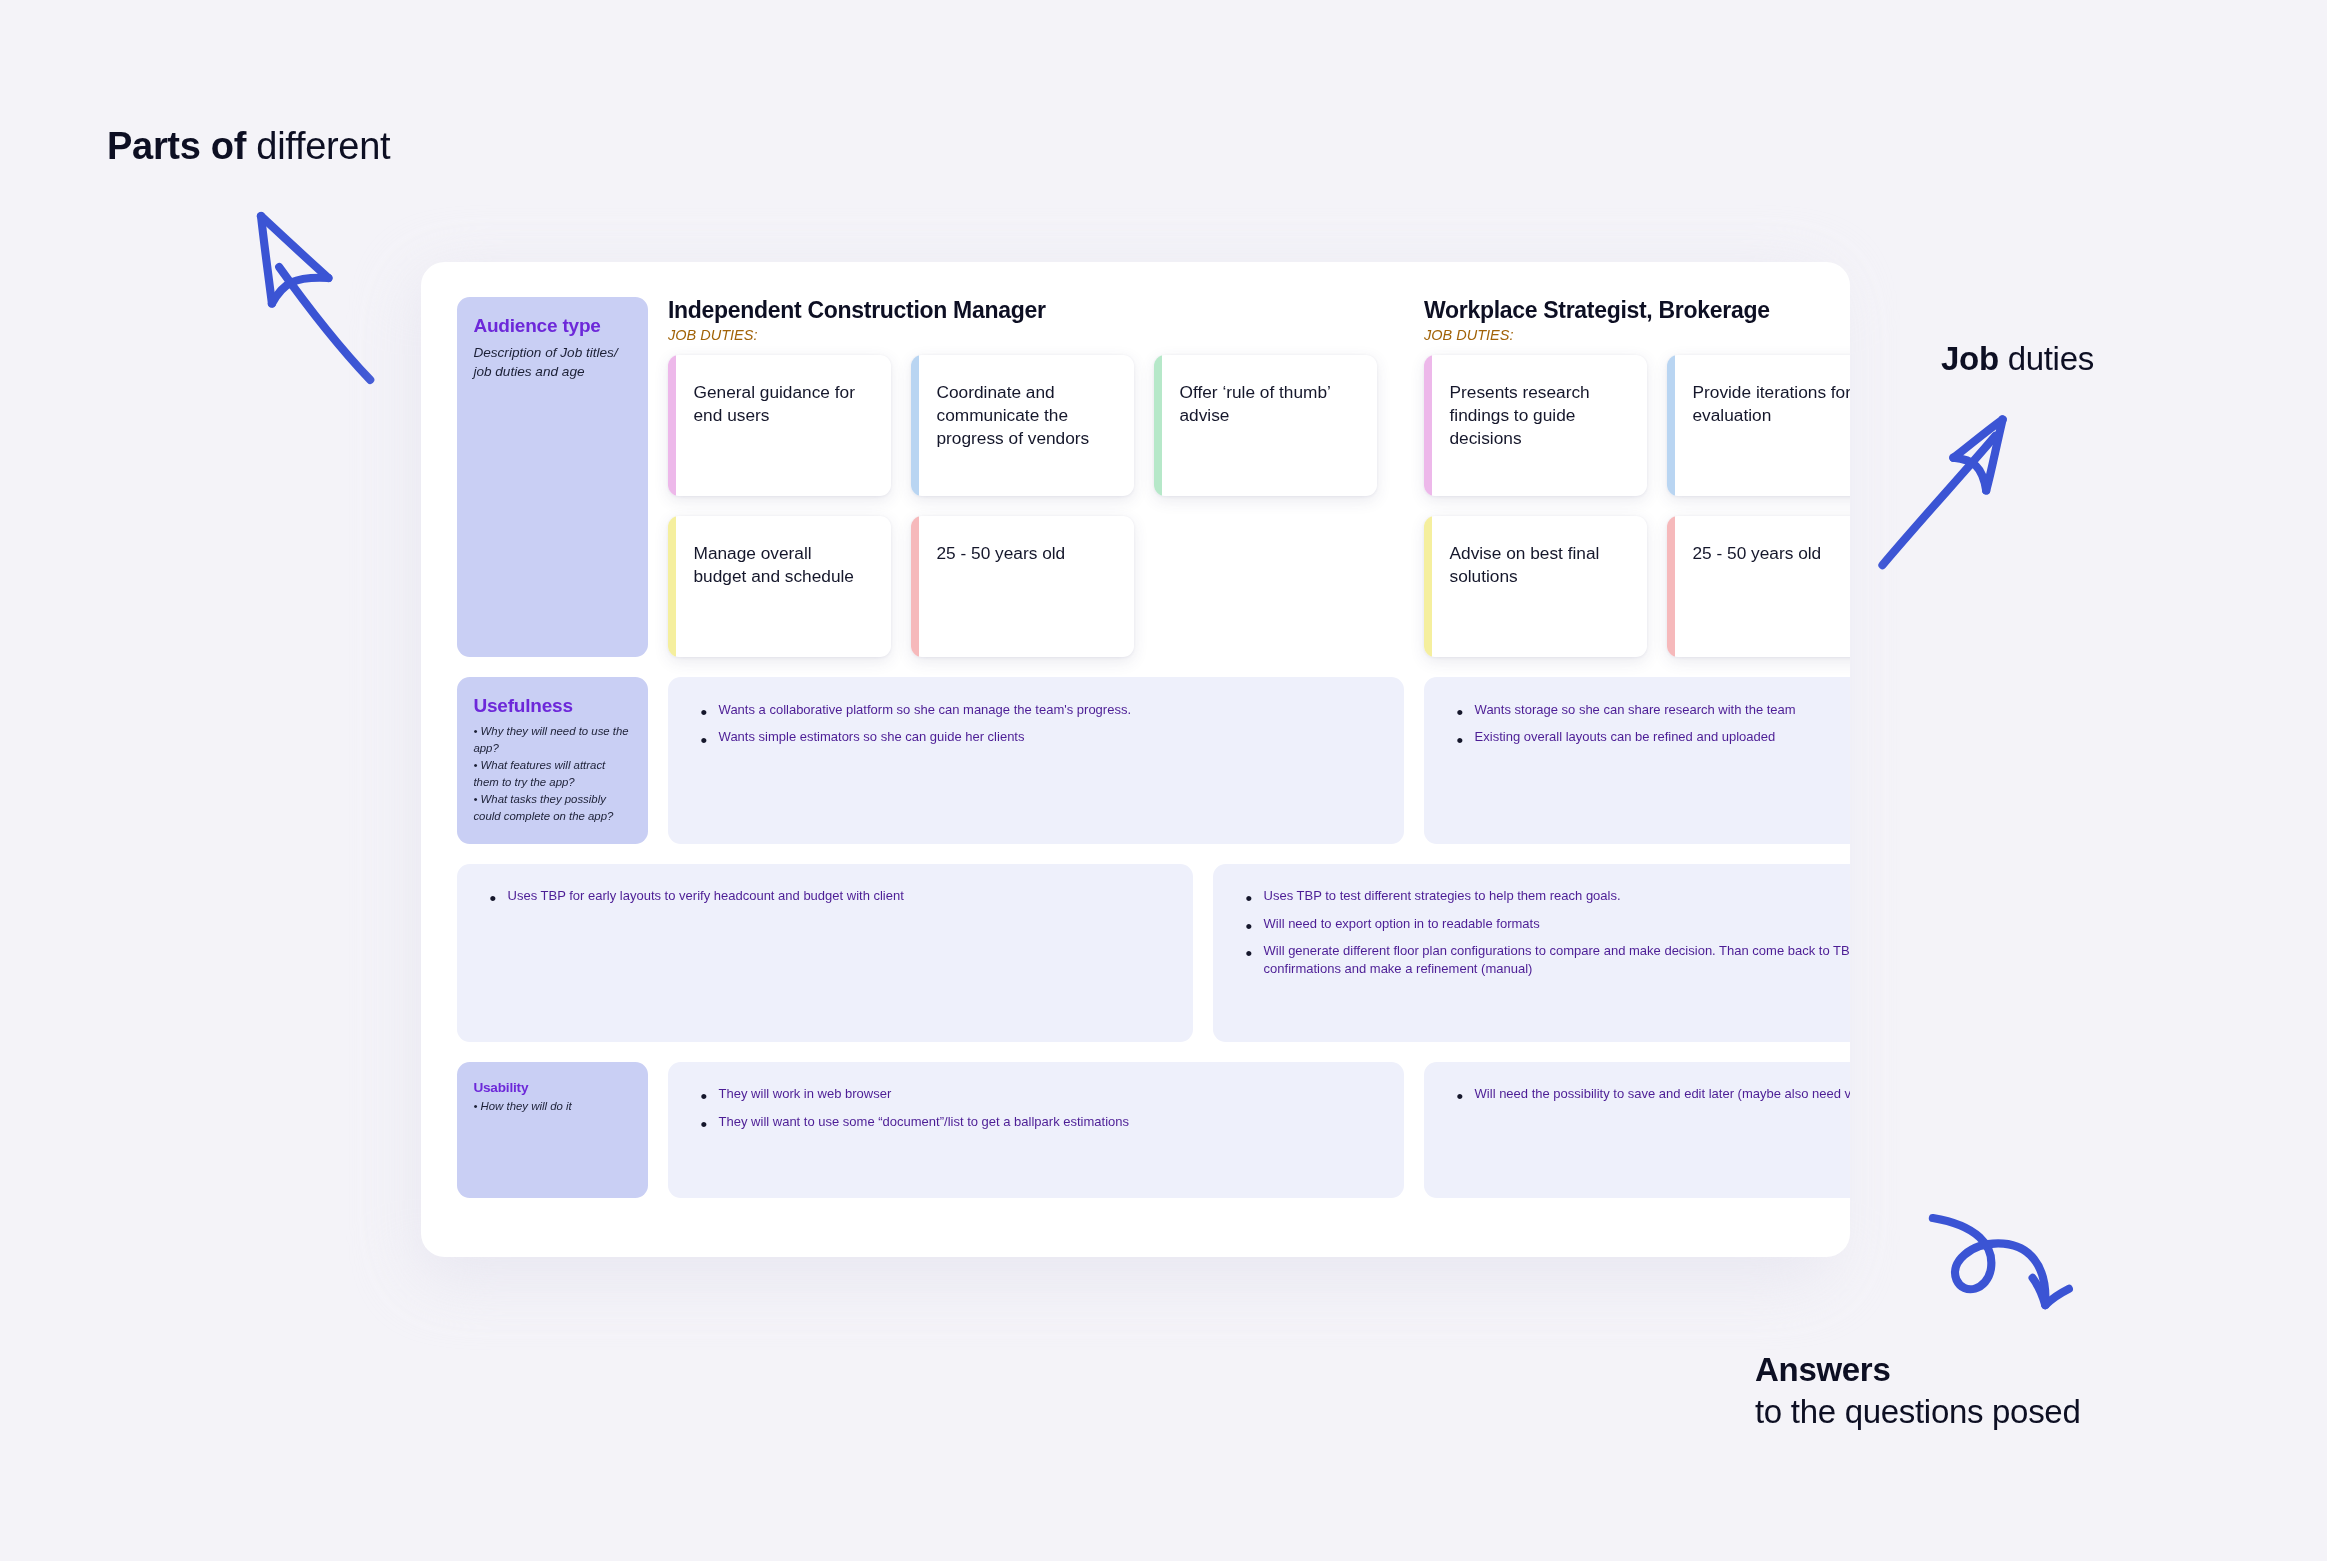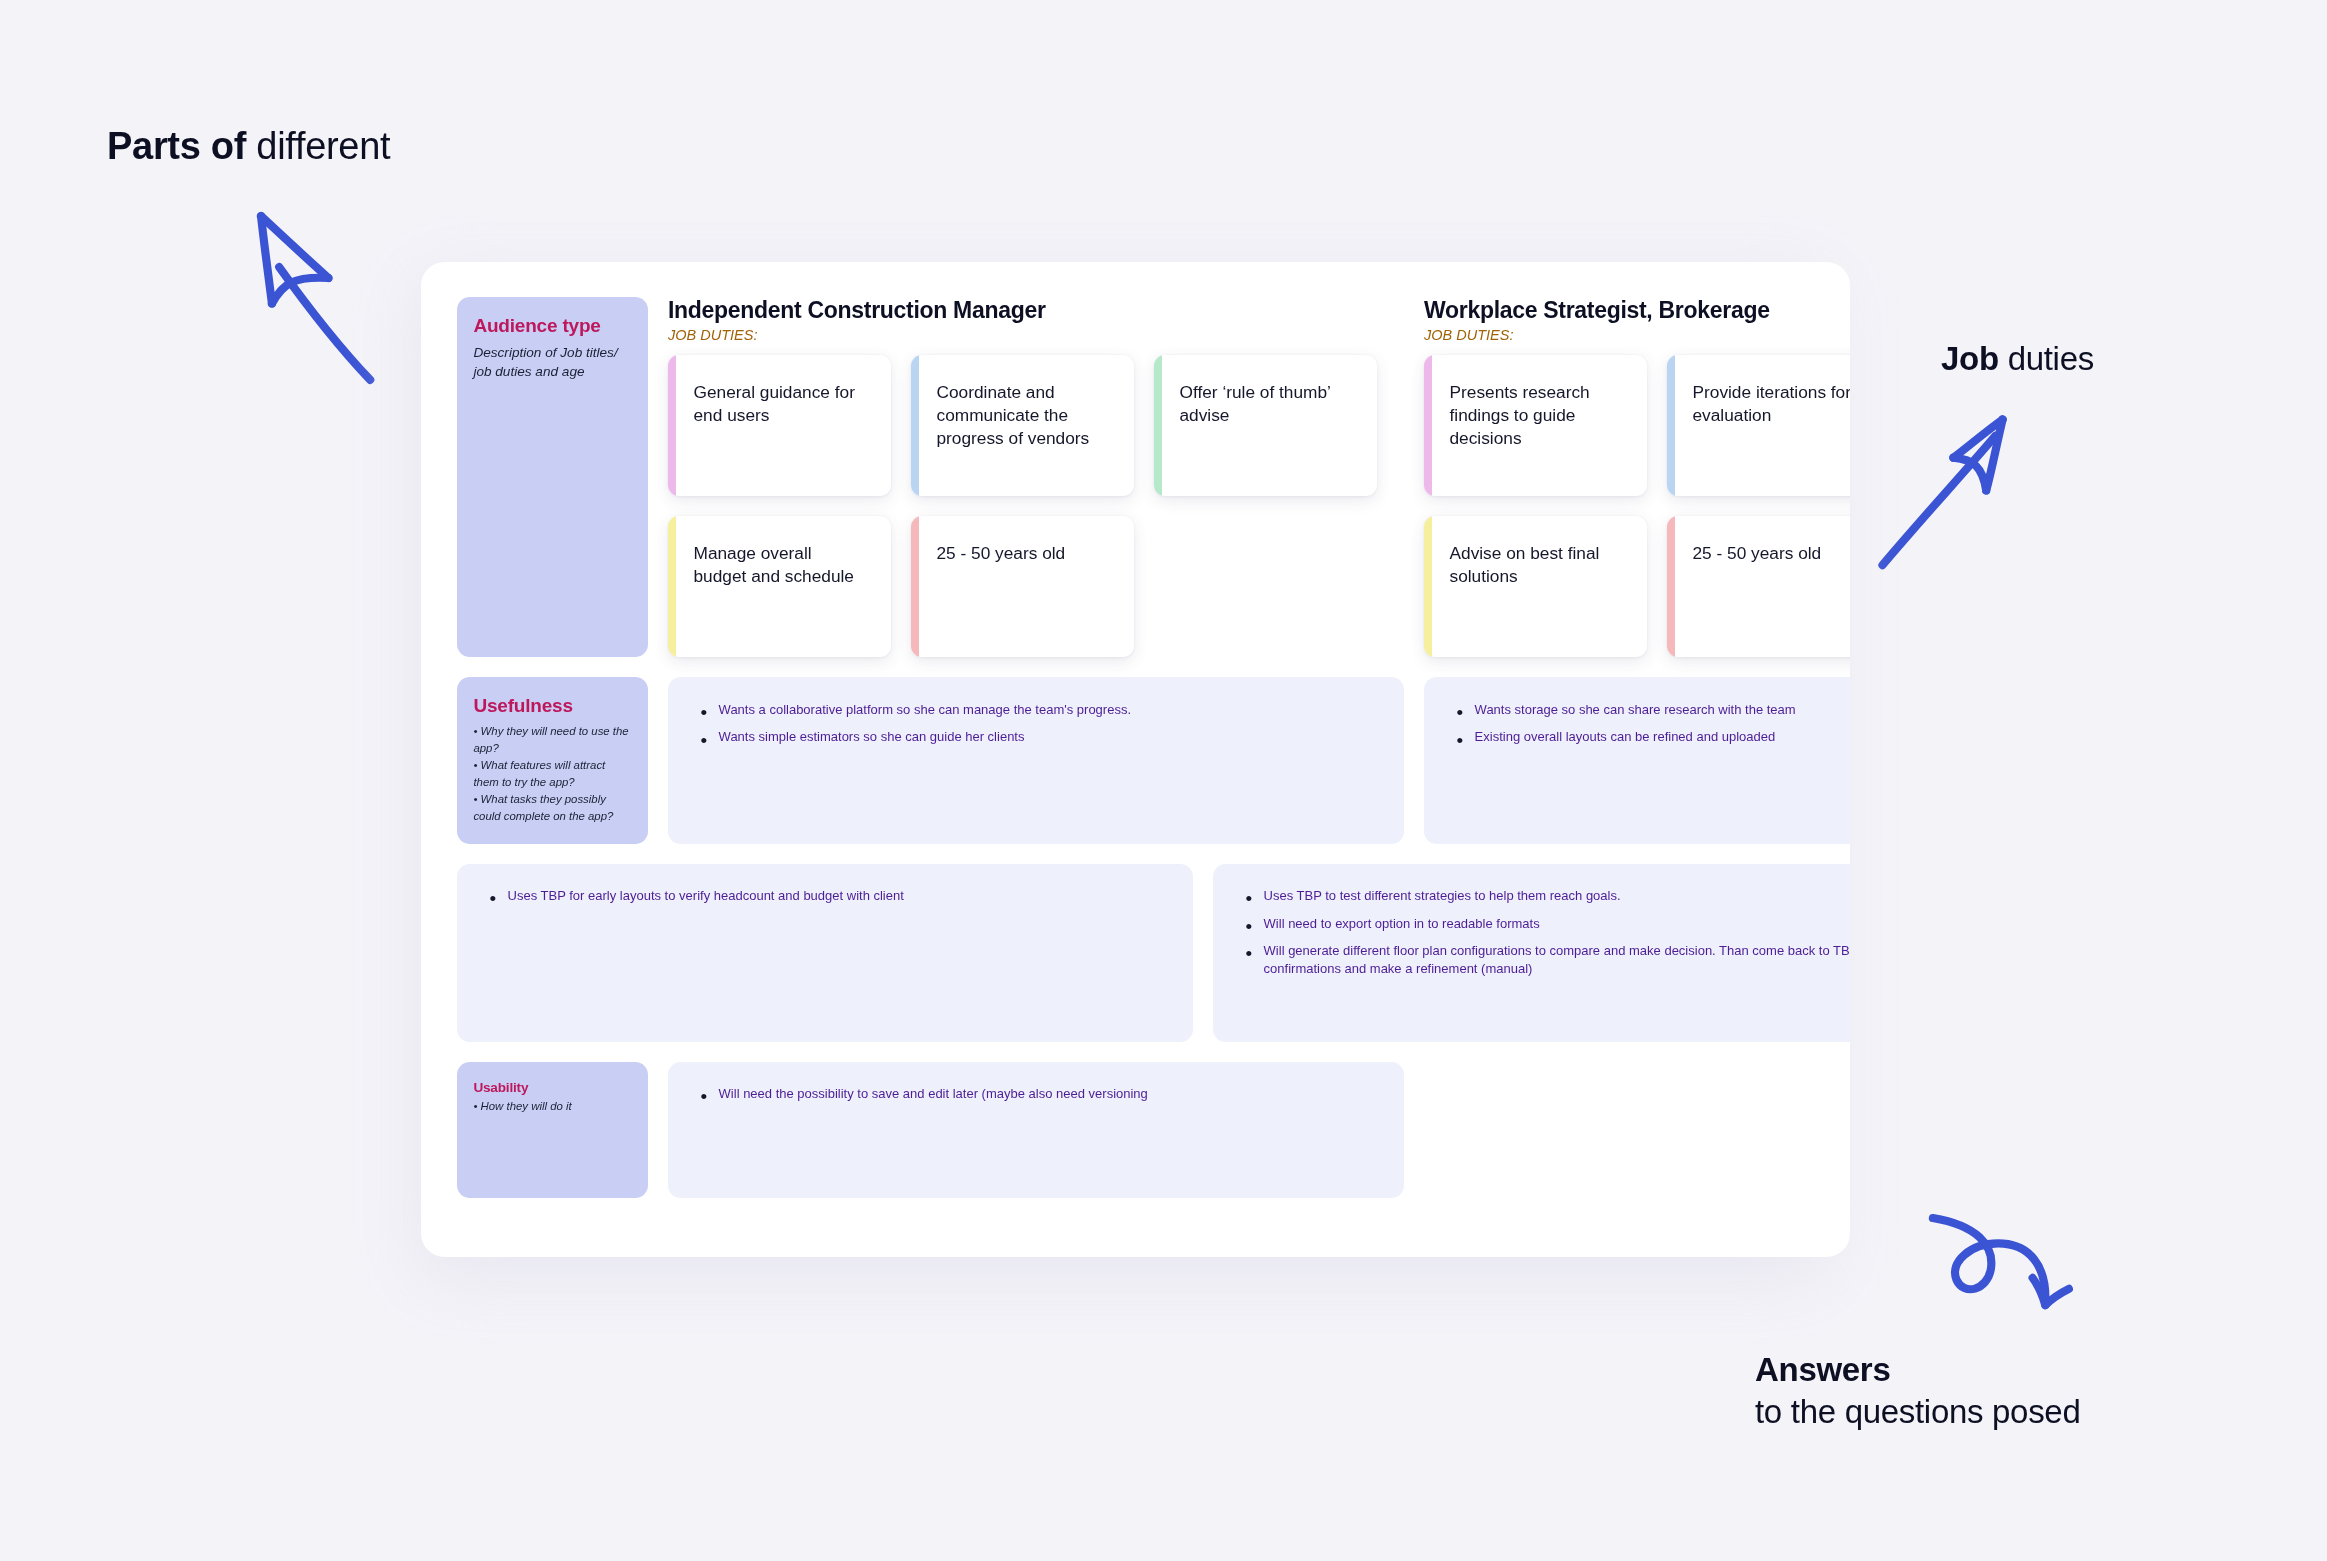--- a/index.html
+++ b/index.html
@@ -80,21 +80,21 @@
 
   
   .label-cell {
     flex: 0 0 191px;
     background: #c9cff4;
     border-radius: 12.7px;
     padding: 18px 18px 18px 16.4px;
   }
   .label-title {
     font-weight: 700;
-    color: #be185d;
+    color: #6d28d9;
     font-size: 19px;
     margin-bottom: 5.5px;
     letter-spacing: -0.2px;
   }
   .label-title.small { font-size: 13.6px; margin-bottom: 3.6px; }
   .label-sub {
     font-style: italic;
     font-size: 13.6px;
     line-height: 1.45;
     color: #1c2036;
@@ -291,20 +291,26 @@
       </div>
     </div>
 
     <div class="row row-usability">
       <div class="label-cell">
         <div class="label-title small">Usability</div>
         <div class="label-q">• How they will do it</div>
       </div>
       <div class="answer-cell">
         <ul>
+          <li>They will work in web browser</li>
+          <li>They will want to use some “document”/list to get a ballpark estimations</li>
+        </ul>
+      </div>
+      <div class="answer-cell">
+        <ul>
           <li>Will need the possibility to save and edit later (maybe also need versioning</li>
         </ul>
       </div>
     </div>
 
   </div>
 </div>
 
 
 </body></html>

